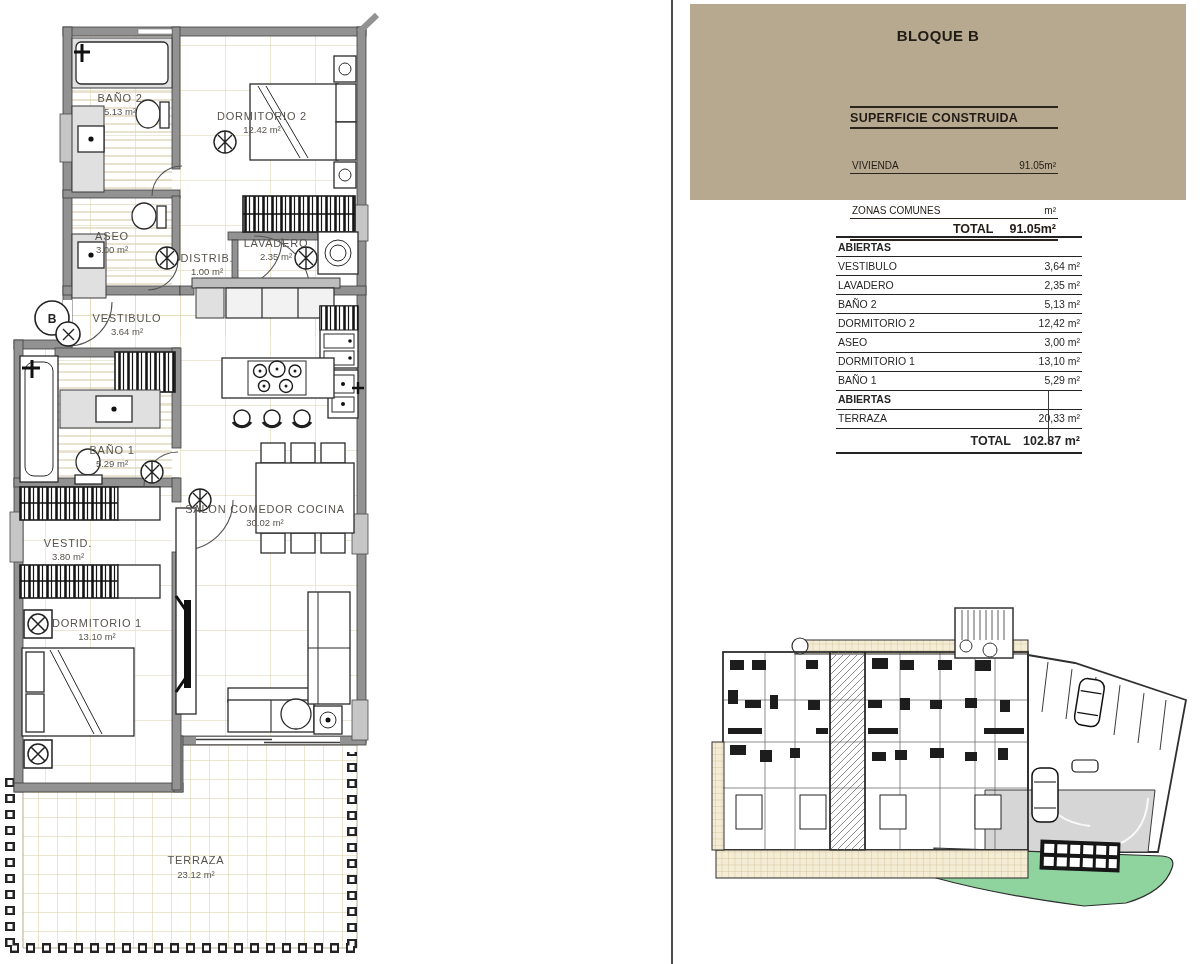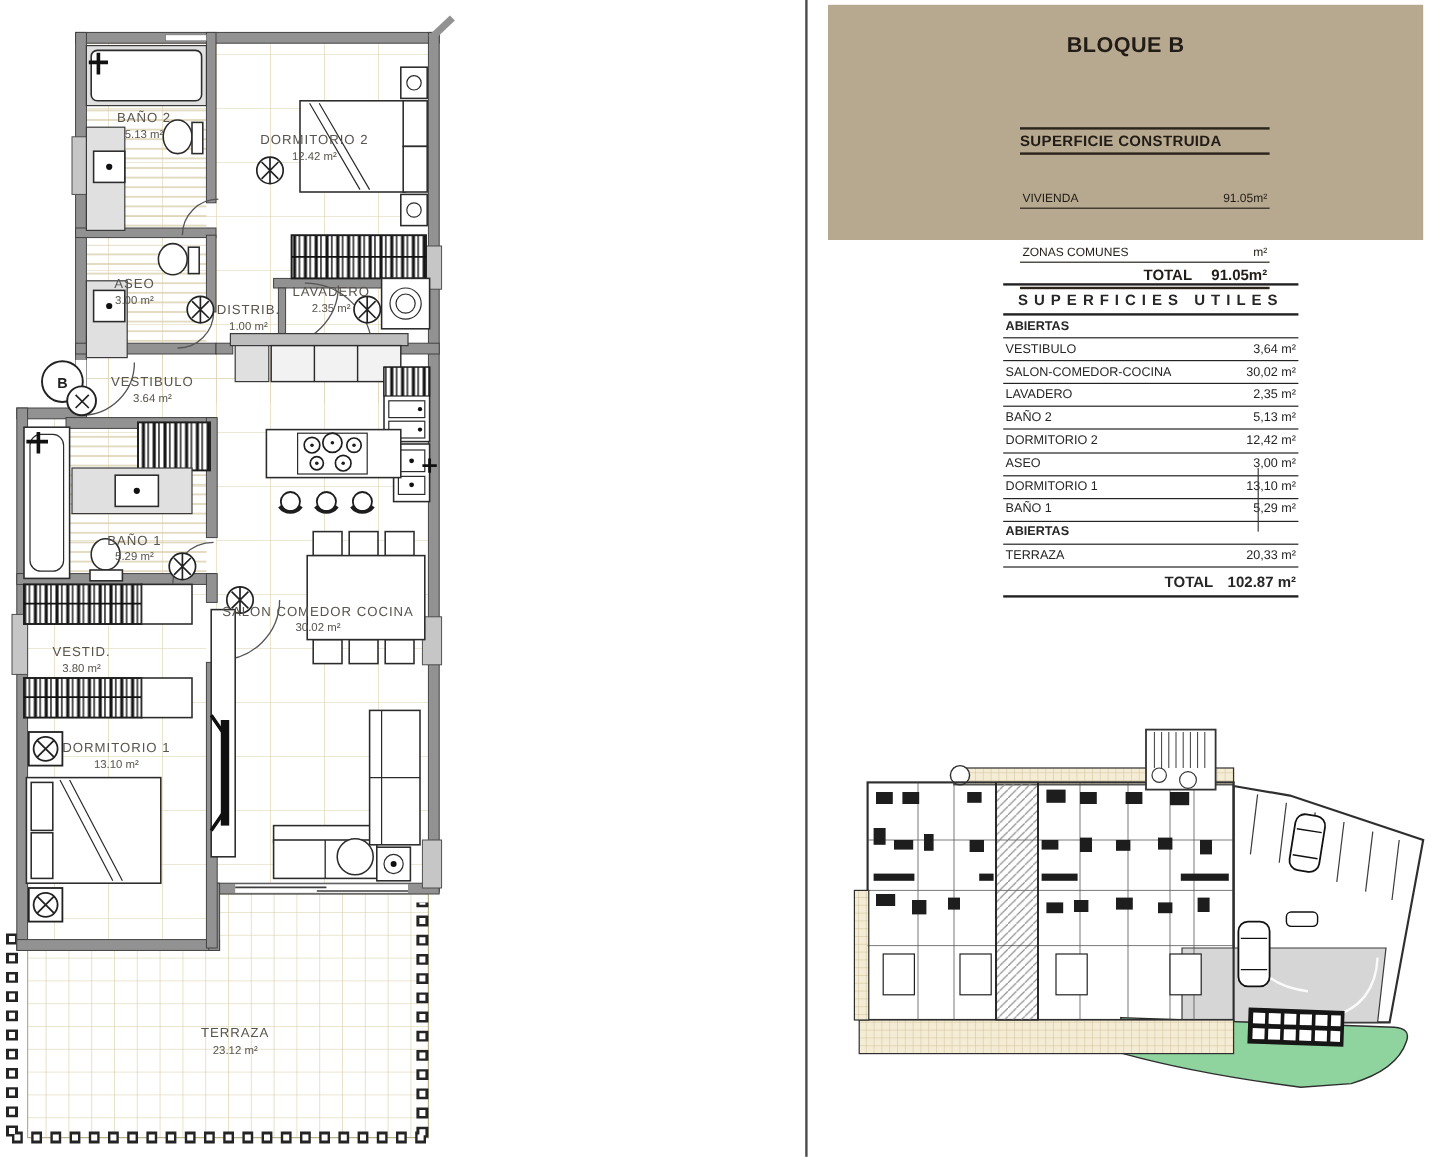--- a/index.html
+++ b/index.html
@@ -3,21 +3,21 @@
 <meta charset="utf-8">
 <style>
   html,body{margin:0;padding:0;background:#fff;}
   body{width:1200px;height:964px;position:relative;font-family:"Liberation Sans",sans-serif;overflow:hidden;}
 
   
   .divider{position:absolute;left:671px;top:0;width:2px;height:964px;background:#4c4c4c;}
 
   
   .header-box{position:absolute;left:690px;top:4px;width:496px;height:196px;background:#b7a890;color:#211c15;}
-  .header-title{margin-top:20px;text-align:center;font-weight:bold;font-size:18px;line-height:1.55;letter-spacing:.4px;}
+  .header-title{margin-top:20px;text-align:center;font-weight:bold;font-size:15px;line-height:1.55;letter-spacing:.4px;}
 
   
   .construida{position:absolute;left:160px;top:102px;width:208px;border-top:2.5px solid #2a241b;border-bottom:2.5px solid #2a241b;font-size:10px;color:#211c15;}
   .c-title{font-weight:bold;font-size:12.5px;padding:3px 0 2px;border-bottom:2px solid #2a241b;letter-spacing:.3px;}
   .c-row{display:flex;justify-content:space-between;align-items:baseline;padding:3px 2px 2px;border-bottom:1.2px solid #2a241b;margin-top:28px;}
   .c-total{display:flex;justify-content:flex-end;gap:16px;font-weight:bold;font-size:12.5px;padding:3px 2px;}
 
   
   .utiles{position:absolute;left:836px;top:236px;width:246px;border-top:2.5px solid #232323;border-bottom:2.5px solid #232323;font-size:10.5px;color:#262626;}
   .u-title{text-align:center;font-weight:bold;letter-spacing:5px;font-size:12.5px;padding:5px 0 4px;border-bottom:2px solid #232323;}
@@ -351,29 +351,24 @@
       <span>m²</span>
     </div>
     <div class="c-total">
       <span>TOTAL</span>
       <span>91.05m²</span>
     </div>
   </div>
 </div>
 
 <div class="utiles">
-  <div class="u-title">SUPERFICIES UTILES</div>
   <div class="u-sec">ABIERTAS</div>
   <div class="u-row">
       <span>VESTIBULO</span>
       <span>3,64 m²</span>
-    </div>
-  <div class="u-row">
-      <span>SALON-COMEDOR-COCINA</span>
-      <span>30,02 m²</span>
     </div>
   <div class="u-row">
       <span>LAVADERO</span>
       <span>2,35 m²</span>
     </div>
   <div class="u-row">
       <span>BAÑO 2</span>
       <span>5,13 m²</span>
     </div>
   <div class="u-row">

